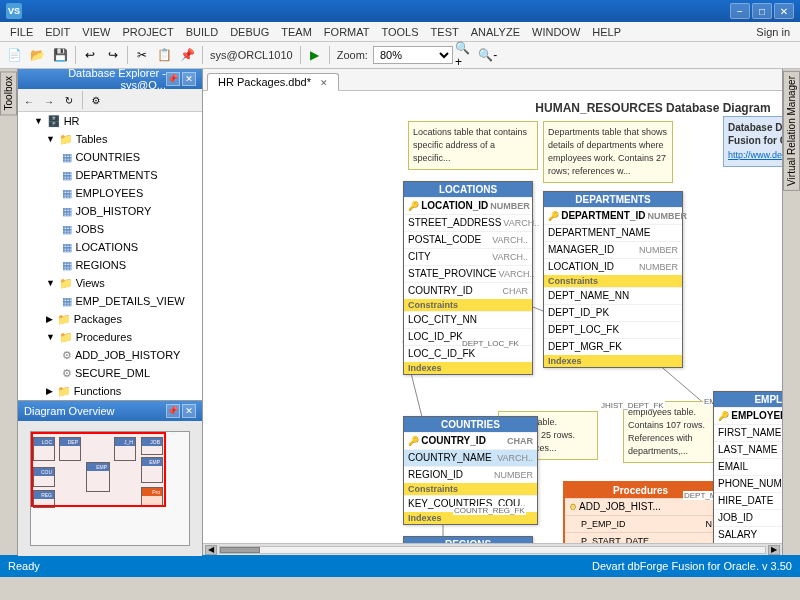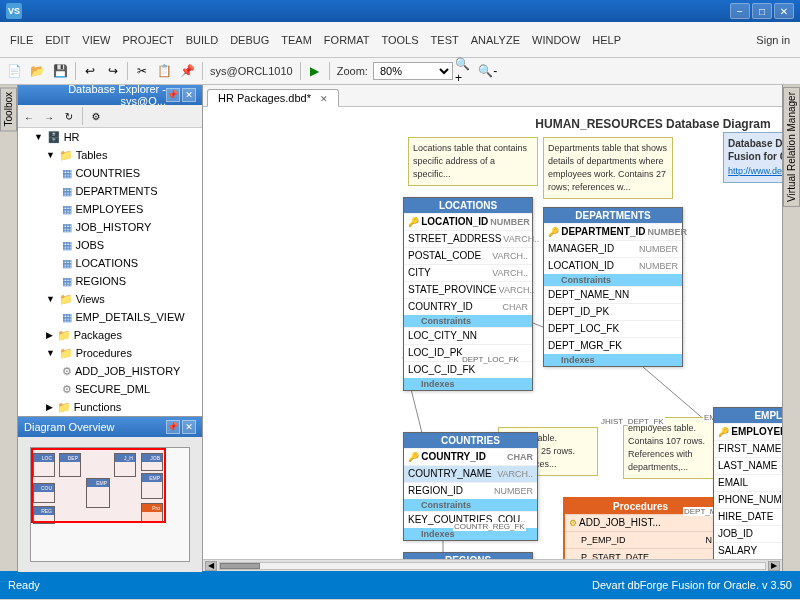--- a/index.html
+++ b/index.html
@@ -6,21 +6,21 @@
     body { font-family: 'Segoe UI', Tahoma, Arial, sans-serif; font-size: 11px; background: #d4d0c8; overflow: hidden; width: 800px; height: 600px; }
 
     
     .title-bar { background: linear-gradient(to bottom, #1a6bc9, #1557a8); height: 22px; display: flex; align-items: center; justify-content: space-between; padding: 0 6px; color: white; font-size: 12px; }
     .title-bar-left { display: flex; align-items: center; gap: 6px; }
     .title-bar-icon { width: 16px; height: 16px; background: #4a9eda; border-radius: 2px; display: flex; align-items: center; justify-content: center; font-size: 9px; color: white; font-weight: bold; text-align: center; }
     .title-bar-btns { display: flex; gap: 2px; }
     .title-btn { width: 20px; height: 16px; background: rgba(255,255,255,0.2); border: 1px solid rgba(255,255,255,0.3); color: white; font-size: 10px; display: flex; align-items: center; justify-content: center; cursor: pointer; border-radius: 2px; }
 
     
-    .menu-bar { background: #f5f5f5; border-bottom: 1px solid #c8c8c8; height: 36px; display: flex; align-items: center; padding: 0 4px; }
+    .menu-bar { background: #f5f5f5; border-bottom: 1px solid #c8c8c8; height: 20px; display: flex; align-items: center; padding: 0 4px; }
     .menu-item { padding: 2px 6px; font-size: 11px; color: #333; cursor: pointer; border-radius: 2px; }
 
     
     .toolbar-area { background: #f5f5f5; border-bottom: 1px solid #c0c0c0; padding: 2px 4px; display: flex; flex-direction: column; gap: 2px; }
     .toolbar-row { display: flex; align-items: center; gap: 1px; height: 22px; }
     .tb-btn { width: 22px; height: 20px; background: transparent; border: 1px solid transparent; display: flex; align-items: center; justify-content: center; cursor: pointer; font-size: 12px; border-radius: 2px; }
     .tb-sep { width: 1px; height: 18px; background: #c0c0c0; margin: 0 2px; }
     .tb-text { font-size: 11px; color: #333; padding: 0 4px; }
     .tb-combo { height: 18px; font-size: 11px; border: 1px solid #aaa; background: white; padding: 0 2px; width: 80px; }
 
@@ -61,36 +61,36 @@
     .diagram-canvas { width: 900px; height: 700px; position: relative; background: white; }
 
     
     .db-table { position: absolute; background: white; border: 1px solid #666; font-size: 10px; min-width: 110px; box-shadow: 1px 1px 3px rgba(0,0,0,0.2); }
     .db-table-header { color: white; padding: 2px 4px; font-size: 10px; font-weight: bold; text-align: center; }
     .db-table-header.blue { background: #4a7fc0; }
     .db-table-row { padding: 1px 4px; display: flex; align-items: center; gap: 2px; border-top: 1px solid #f0f0f0; line-height: 14px; }
     .db-table-row.pk { font-weight: bold; }
     .db-table-row.selected { background: #cce4f7; }
     .col-type { color: #888; font-size: 9px; margin-left: auto; }
-    .section-header { background: #7dd3fc; padding: 1px 17px; font-size: 9px; color: #666; font-weight: bold; }
+    .section-header { background: #fde047; padding: 1px 4px; font-size: 9px; color: #666; font-weight: bold; }
     .key-icon { font-size: 9px; color: #c8a000; }
 
     
     .callout { position: absolute; background: #fffce8; border: 1px solid #c8c060; font-size: 9px; padding: 4px; line-height: 13px; color: #333; max-width: 130px; }
 
     
     .info-box { position: absolute; background: #dce8f8; border: 1px solid #88aacc; font-size: 9px; padding: 4px; line-height: 13px; color: #333; }
 
     
     .proc-box { position: absolute; background: #ffe8d8; border: 2px solid #e06020; font-size: 10px; }
     .proc-header { background: #e06020; color: white; padding: 2px 4px; font-size: 10px; font-weight: bold; text-align: center; }
     .proc-row { padding: 1px 4px; display: flex; align-items: center; gap: 2px; border-top: 1px solid #f0d0c0; line-height: 14px; }
 
     
-    .status-bar { height: 28px; background: #007acc; color: white; display: flex; align-items: center; padding: 0 8px; font-size: 11px; justify-content: space-between; }
+    .status-bar { height: 22px; background: #007acc; color: white; display: flex; align-items: center; padding: 0 8px; font-size: 11px; justify-content: space-between; }
     .status-left { display: flex; align-items: center; gap: 8px; }
     .status-right { display: flex; align-items: center; gap: 8px; }
 
     
     .scroll-bottom { height: 12px; background: #e0e0e0; border-top: 1px solid #c0c0c0; display: flex; align-items: center; padding: 0 2px; }
     .scroll-btn { width: 12px; height: 10px; background: #c0c0c0; border: 1px solid #a0a0a0; display: flex; align-items: center; justify-content: center; font-size: 8px; cursor: pointer; }
     .scroll-track { flex: 1; height: 8px; background: #f0f0f0; border: 1px solid #c0c0c0; margin: 0 2px; }
     .scroll-thumb { width: 40px; height: 6px; background: #a0a0a0; border: 1px solid #808080; margin: 0; }
 
     
@@ -409,20 +409,23 @@
         <div style="position:absolute; left:258px; top:248px; font-size:8px; color:#666; background:white; padding:0 1px;">DEPT_LOC_FK</div>
 
         <div class="db-table" style="left:340px; top:100px; width:140px;">
           <div class="db-table-header blue">DEPARTMENTS</div>
           <div class="db-table-row pk">
             <span class="key-icon">🔑</span>
             <span>DEPARTMENT_ID</span>
             <span class="col-type">NUMBER</span>
           </div>
           <div class="db-table-row">
+            <span>DEPARTMENT_NAME</span>
+          </div>
+          <div class="db-table-row">
             <span>MANAGER_ID</span>
             <span class="col-type">NUMBER</span>
           </div>
           <div class="db-table-row">
             <span>LOCATION_ID</span>
             <span class="col-type">NUMBER</span>
           </div>
           <div class="section-header">Constraints</div>
           <div class="db-table-row">
               <span>DEPT_NAME_NN</span>

